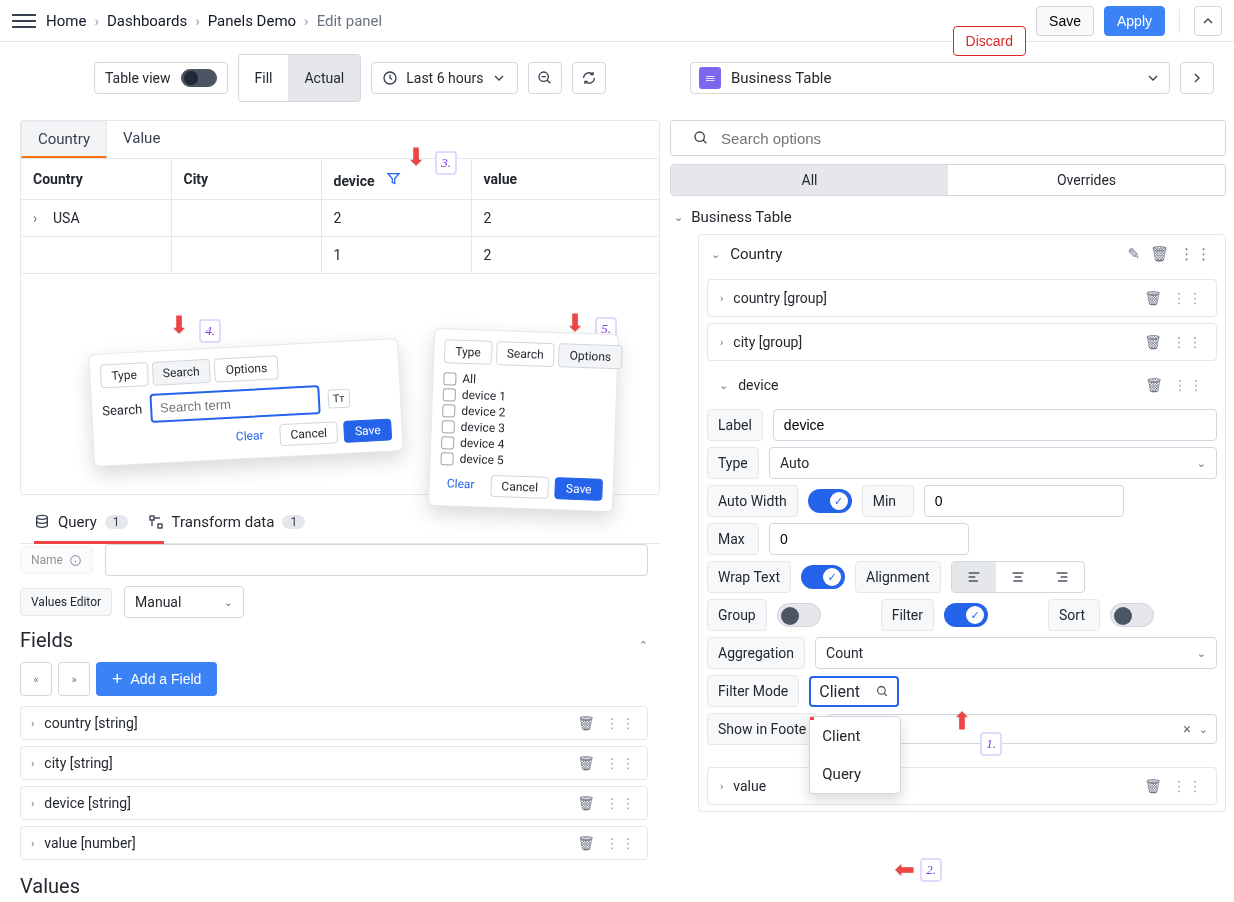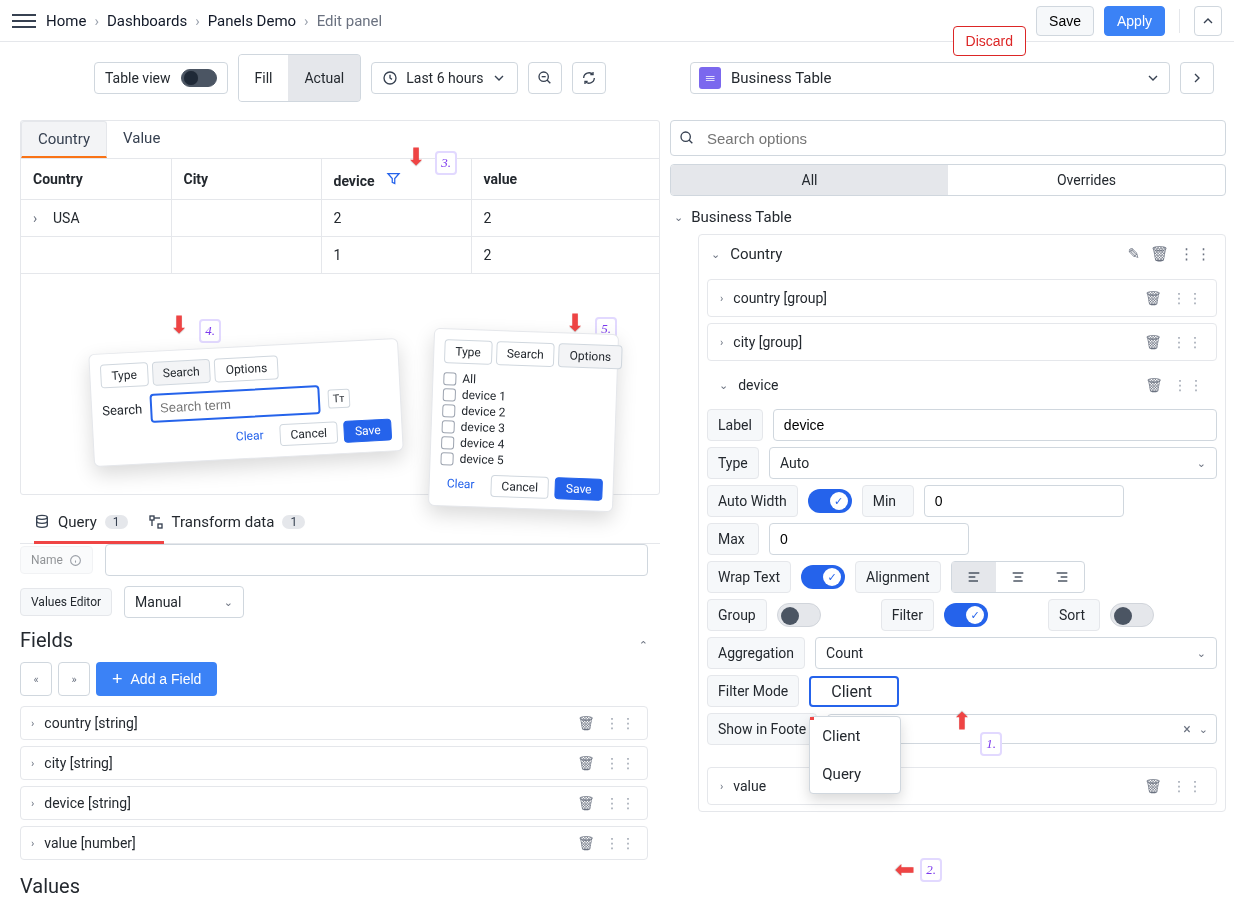--- a/index.html
+++ b/index.html
@@ -109,21 +109,21 @@
   .input { border:1px solid var(--border); border-radius:4px; padding:7px 10px; font-size:14px; }
   .select { border:1px solid var(--border); border-radius:4px; padding:7px 10px; font-size:14px; display:flex; align-items:center; gap:10px; min-width:120px; justify-content:space-between;}
   .section-title { font-size:20px; margin:8px 0 10px 0; display:flex; justify-content:space-between; align-items:flex-end;}
   .mini-btn { width:32px; height:34px; border:1px solid var(--border); border-radius:4px; display:flex; align-items:center; justify-content:center; background:#fff;}
   .add-field{ background:#3b82f6; color:#fff; border:none; border-radius:4px; height:34px; padding:0 16px; font-size:14px; display:inline-flex; align-items:center; gap:8px;}
   .field-row{ border:1px solid var(--border-light); border-radius:4px; padding:8px 10px; display:flex; align-items:center; gap:10px; margin-bottom:6px; font-size:14px;}
   .field-row .sp{flex:1;}
   .ghost-icon{ color:#6b7280; cursor:pointer; }
 
   
-  .opt-search { border:1px solid var(--border); border-radius:4px; display:flex; align-items:center; padding:0 8px; height:36px; gap:10px; margin:6px 0 8px 0; }
+  .opt-search { border:1px solid var(--border); border-radius:4px; display:flex; align-items:center; padding:0 22px; height:36px; gap:10px; margin:6px 0 8px 0; }
   .opt-search input{ border:none; outline:none; flex:1; font-size:15px;}
   .opt-segment { border:1px solid var(--border); border-radius:4px; display:flex; height:32px; overflow:hidden; margin-bottom:12px;}
   .opt-segment .s{ flex:1; display:flex; align-items:center; justify-content:center; font-size:14px; cursor:pointer;}
   .opt-segment .s.active{ background:#e5e7eb;}
   .opt-section{ padding-left:4px; }
   .opt-section .hdr{ display:flex; align-items:center; gap:8px; font-size:15px; margin:4px 0 8px 0;}
   .opt-section .sub{ font-size:13px; color:#374151; margin:4px 0 6px 24px;}
   .card{ border:1px solid var(--border-light); border-radius:4px; margin-left:24px; }
   .card .card-hdr{ display:flex; align-items:center; padding:10px 12px; font-size:15px;}
   .card .card-hdr .sp{flex:1;}
@@ -138,21 +138,21 @@
   .prop .pinput.full{ flex:1;}
   .toggle { width:44px; height:24px; border-radius:20px; background:#2563eb; position:relative; }
   .toggle .tk{ width:18px; height:18px; border-radius:50%; background:#fff; position:absolute; top:3px; right:4px; display:flex; align-items:center; justify-content:center; color:#2563eb; font-size:11px;}
   .toggle.off{ background:#e5e7eb; border:1px solid #d1d5db;}
   .toggle.off .tk{ left:3px; right:auto; background:#4b5563; color:transparent;}
   .align-group{ border:1px solid var(--border); border-radius:4px; display:flex; }
   .align-group .ab{ width:44px; height:30px; display:flex; align-items:center; justify-content:center; }
   .align-group .ab.active{ background:#e5e7eb;}
 
   
-  .dd-open{ border:2px solid #2563eb; border-radius:4px; display:flex; align-items:center; padding:4px 20px; gap:6px; width:90px; position:relative;}
+  .dd-open{ border:2px solid #2563eb; border-radius:4px; display:flex; align-items:center; padding:4px 8px; gap:6px; width:90px; position:relative;}
   .dd-menu{ position:absolute; top:38px; left:-2px; width:92px; background:#fff; border:1px solid var(--border); border-radius:4px; box-shadow:0 6px 14px rgba(0,0,0,.15); z-index:5;}
   .dd-menu .mi{ padding:10px 12px; font-size:15px; cursor:pointer;}
   .dd-menu .underline{ height:3px; background:#ef4444; width:4px; position:absolute; left:0; top:0; bottom:0; }
   .show-footer-sel{ border:1px solid var(--border); border-radius:4px; display:flex; align-items:center; padding:6px 8px; gap:8px; flex:1; font-size:14px;}
   .show-footer-sel .x{ margin-left:auto; color:#6b7280;}
 
   .chev{ display:inline-block; font-size:11px; color:#6b7280; }
 
   svg.icon{ width:16px; height:16px; stroke:#374151; fill:none; stroke-width:2;}
 </style>

